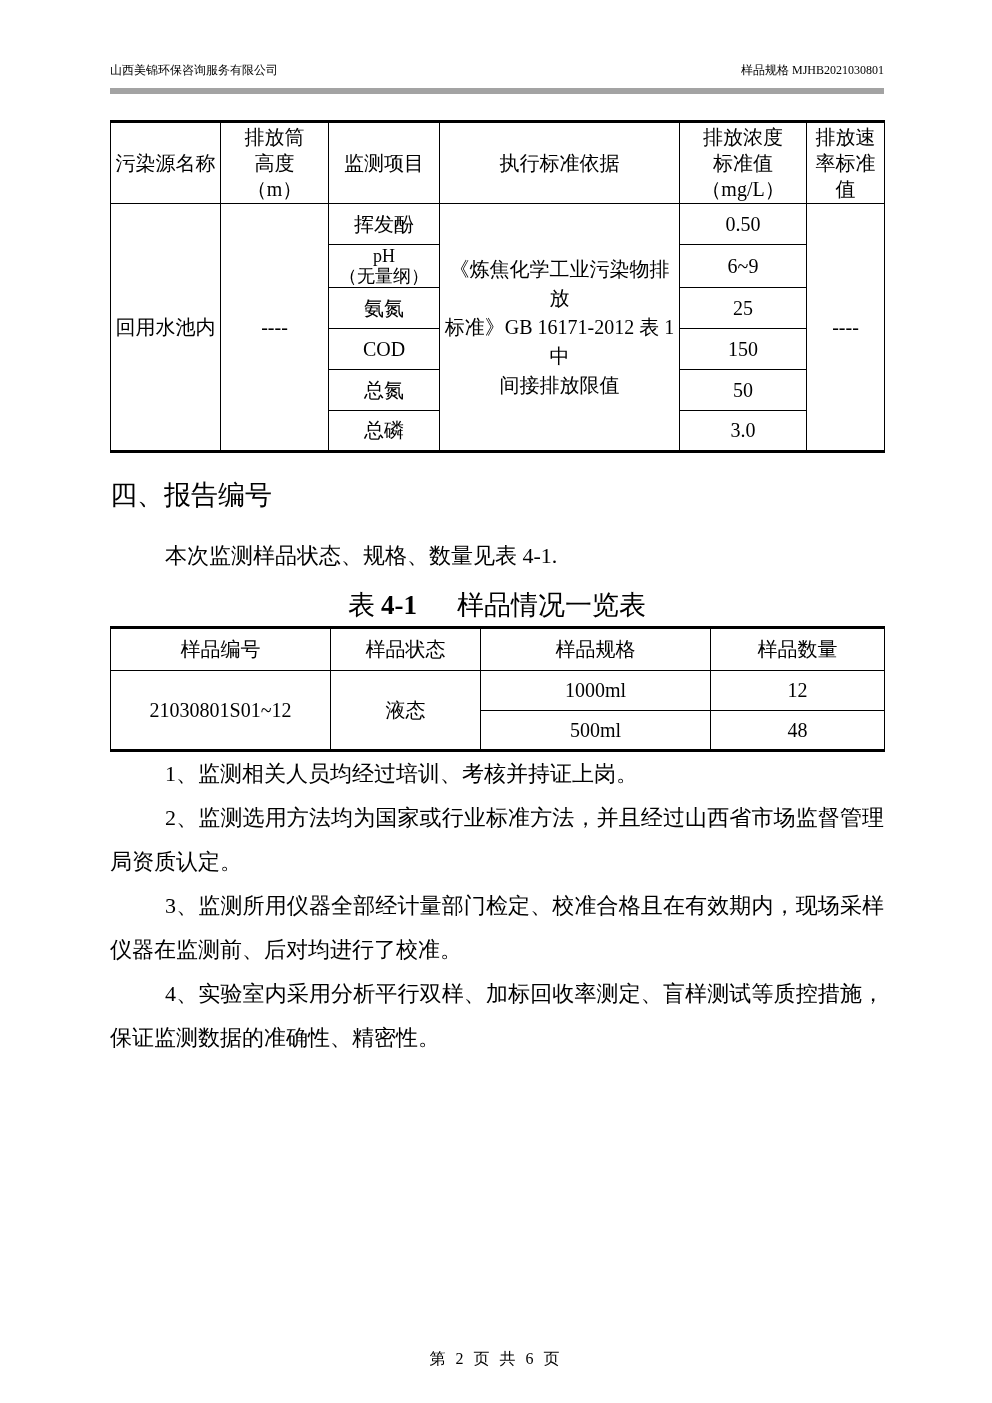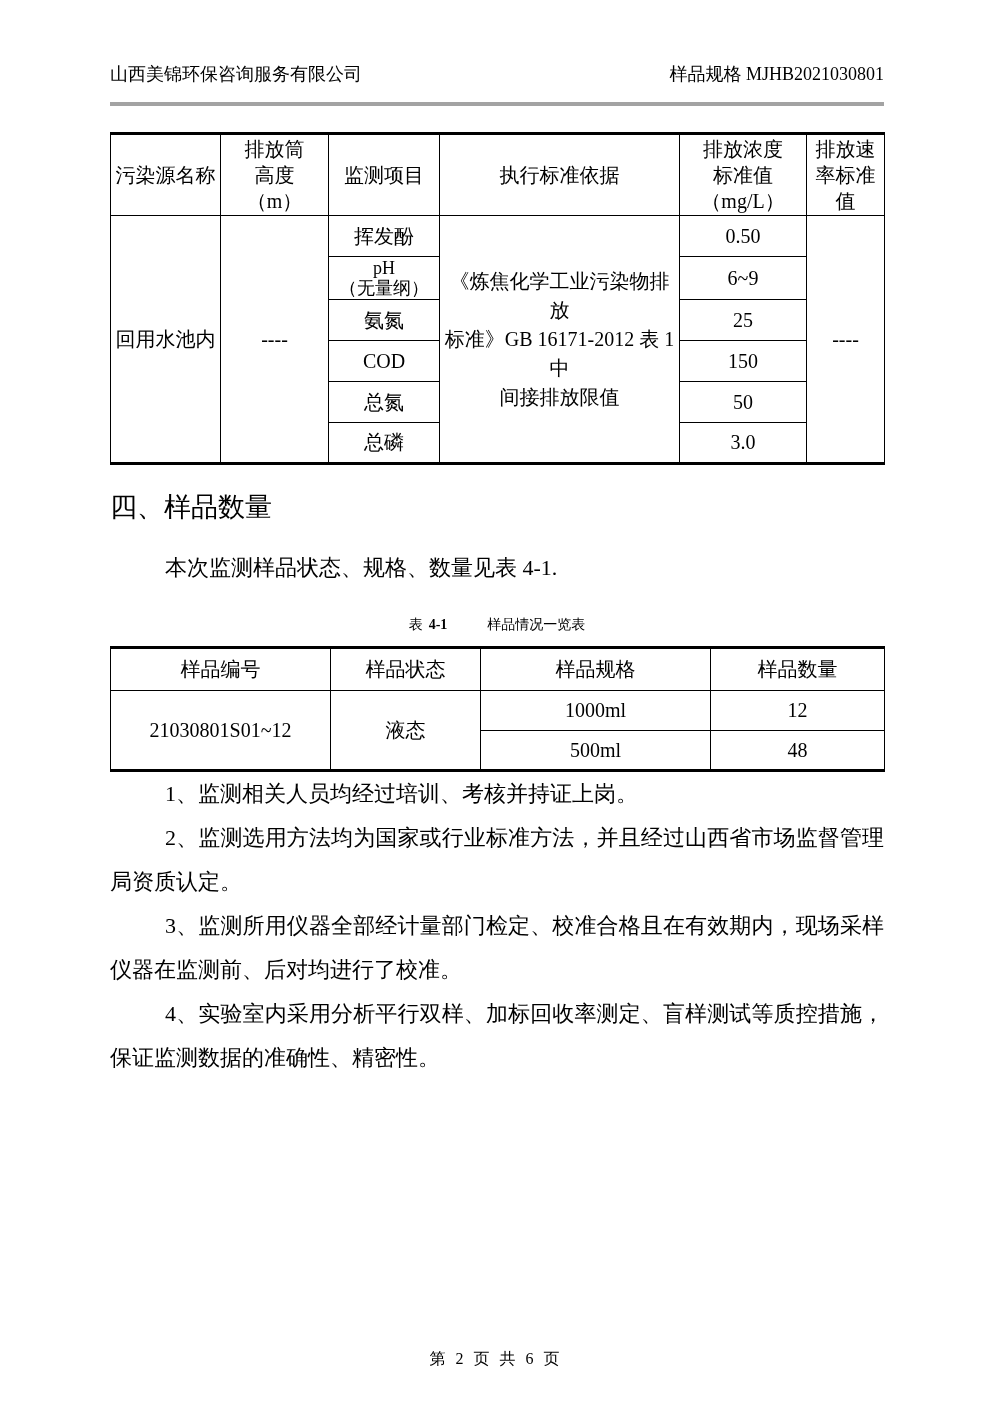--- a/index.html
+++ b/index.html
@@ -12,23 +12,23 @@
     color: #000000;
     font-family: "Liberation Serif", "DejaVu Serif", serif;
     padding: 62px 108px 0 110px;
     overflow: hidden;
   }
   
   .doc-header {
     display: flex;
     justify-content: space-between;
     align-items: flex-end;
-    font-size: 18px;
-    padding-bottom: 16px;
-    border-bottom: 4px solid #a3a3a3;
+    font-size: 12px;
+    padding-bottom: 9px;
+    border-bottom: 6px solid #a3a3a3;
   }
   
   table {
     border-collapse: collapse;
     width: 774px;
     table-layout: fixed;
     text-align: center;
     font-size: 20px;
   }
   .t1 { margin-top: 26px; }
@@ -56,23 +56,23 @@
     line-height: 36px;
   }
   .sec-title-5 { margin-top: 18px; }
   .intro {
     margin: 28px 0 0 0;
     font-size: 22px;
     line-height: 30px;
     text-indent: 55px;
   }
   .tbl-caption {
-    margin-top: 28px;
+    margin-top: 20px;
     text-align: center;
-    font-size: 14px;
+    font-size: 27px;
     line-height: 28px;
   }
   .tbl-caption .cap-no { font-weight: bold; margin-right: 40px; }
   .cap-prefix { margin-right: 6px; }
   .para {
     margin: 0;
     font-size: 22px;
     line-height: 44px;
     text-align: justify;
     text-indent: 55px;
@@ -147,21 +147,21 @@
       <td>总氮</td>
       <td>50</td>
     </tr>
     <tr class="body-row">
       <td>总磷</td>
       <td>3.0</td>
     </tr>
   </tbody>
     </table>
 
-  <h2 class="sec-title">四、样品数量</h2>
+  <h2 class="sec-title">四、报告编号</h2>
 
   <p class="intro">本次监测样品状态、规格、数量见表 4-1.</p>
 
   <div class="tbl-caption">
     <span class="cap-prefix">表</span><span class="cap-no">4-1</span><span>样品情况一览表</span>
   </div>
 
   <table class="t2">
     <colgroup>
       <col style="width:220px">

